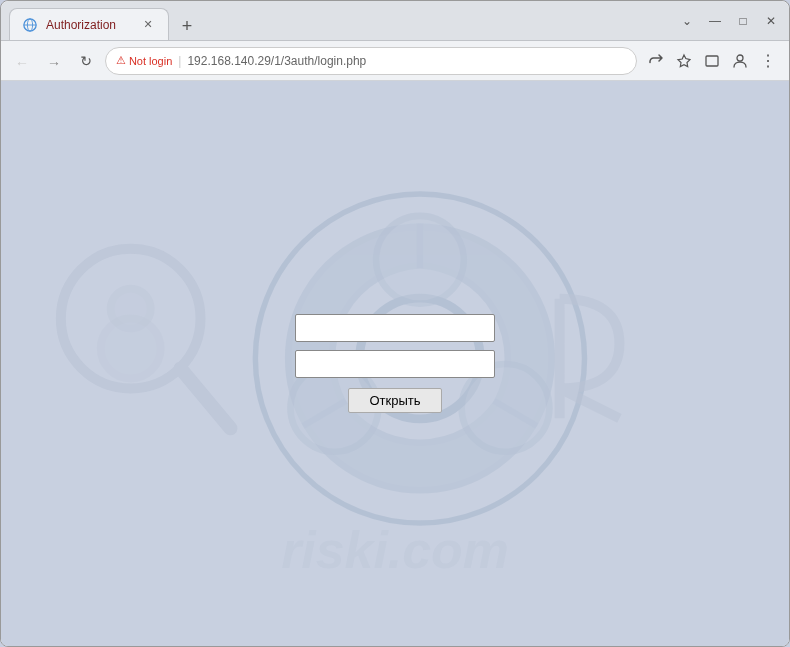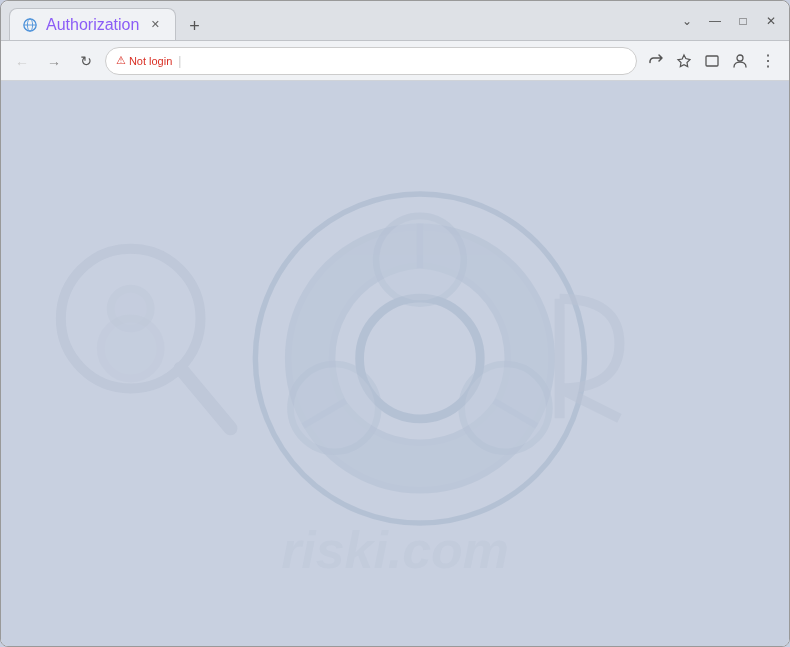--- a/index.html
+++ b/index.html
@@ -63,22 +63,22 @@
       align-items: center;
       justify-content: center;
     }
 
     .tab-favicon svg {
       width: 14px;
       height: 14px;
     }
 
     .tab-title {
-      font-size: 16px;
-      color: #8b5cf6;
+      font-size: 12px;
+      color: #7f1d1d;
       flex: 1;
       white-space: nowrap;
       overflow: hidden;
       text-overflow: ellipsis;
     }
 
     .tab-close {
       width: 16px;
       height: 16px;
       display: flex;
@@ -305,20 +305,21 @@
     <div class="refresh-btn">
       <span>↻</span>
     </div>
 
     <div class="url-box">
       <div class="not-secure">
         <span class="warn-icon">⚠</span>
         <span>Not login</span>
       </div>
       <span style="color:#ccc;">|</span>
+      <span class="url-text">192.168.140.29/1/3auth/login.php</span>
     </div>
 
     <div class="toolbar-icons">
       <div class="toolbar-icon-btn">
 
         <svg width="16" height="16" viewBox="0 0 16 16" fill="none">
           <path d="M11 2l3 3-3 3M14 5H5.5A3.5 3.5 0 002 8.5v1" stroke="#555" stroke-width="1.5" stroke-linecap="round" stroke-linejoin="round"></path>
         </svg>
       </div>
       <div class="toolbar-icon-btn">
@@ -379,14 +380,19 @@
         <g transform="translate(560, 200)" fill="none" stroke="#8090a8" stroke-width="8" opacity="0.6">
 
           <path d="M0,0 L0,120 M0,0 Q60,0 60,45 Q60,90 0,90" stroke="#8090a8" stroke-width="10" fill="none"></path>
           <path d="M0,90 L60,120" stroke="#8090a8" stroke-width="10"></path>
         </g>
 
         <text x="395" y="470" text-anchor="middle" font-family="Arial, sans-serif" font-size="52" font-weight="bold" fill="#7a8faa" opacity="0.35" font-style="italic">riski.com</text>
       </svg>
     </div>
 
+    <div class="login-form">
+      <input type="text" class="login-input" placeholder="" style="">
+      <input type="password" class="login-input" placeholder="" style="">
+      <button class="login-btn">Открыть</button>
+    </div>
   </div>
 </div>
 
 </body></html>

